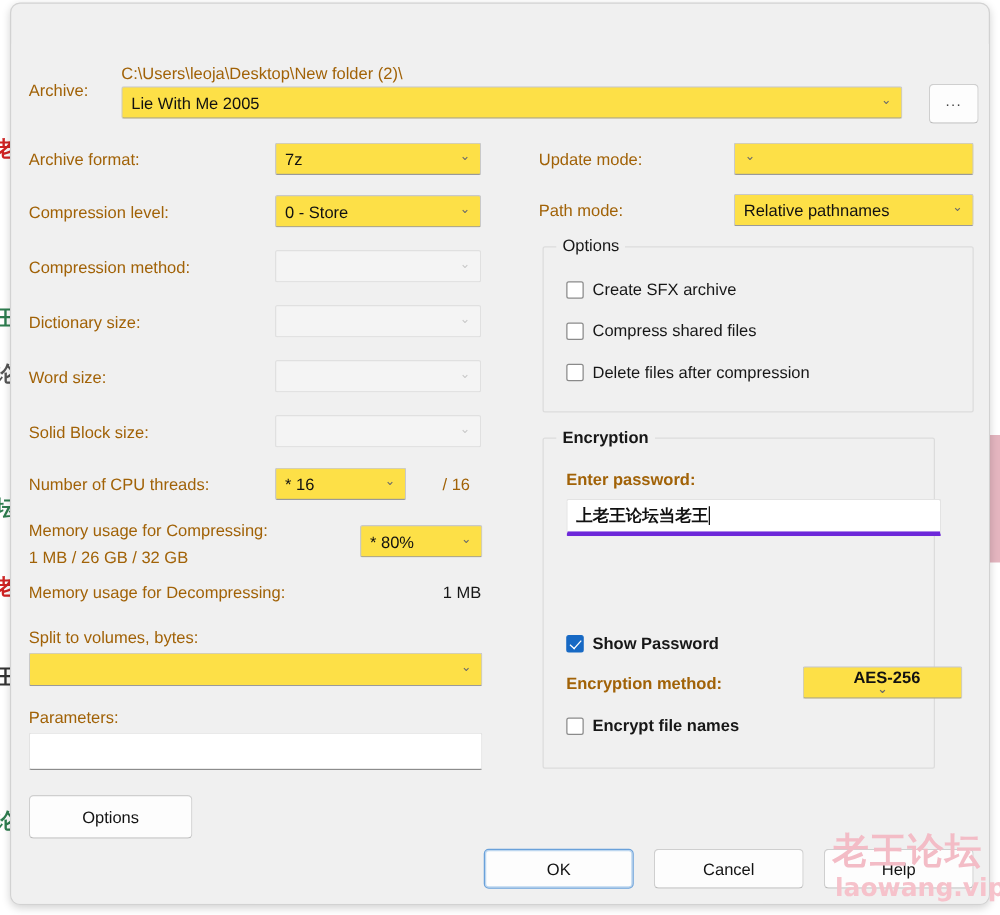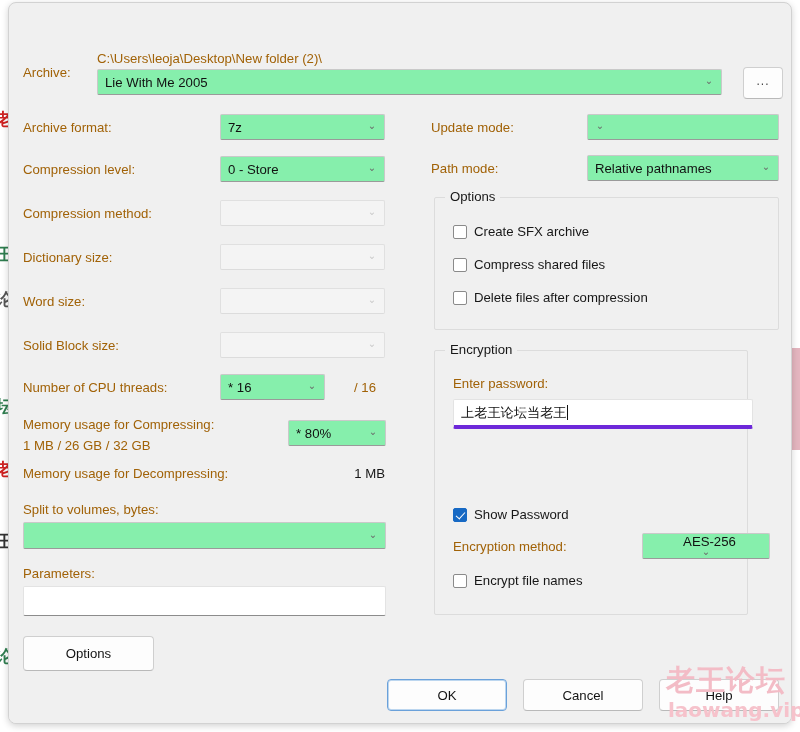--- a/index.html
+++ b/index.html
@@ -121,21 +121,21 @@
     position: absolute;
     font-size: 13.2px;
     color: #171717;
     white-space: nowrap;
     text-align: right;
   }
 
   
   .combo {
     position: absolute;
-    background: #86efac;
+    background: #fde047;
     border: 1px solid #c9c9c9;
     border-bottom-color: #9a9a9a;
     border-radius: 2px;
     height: 26px;
     display: flex;
     align-items: center;
     cursor: default;
   }
   .combo .txt {
     flex: 1;
@@ -381,21 +381,21 @@
         <div class="cbrow" style="left:18px; top:59px;">
           <span class="cbbox"></span>
           <span class="cblabel">Compress shared files</span>
         </div>
         <div class="cbrow" style="left:18px; top:92px;">
           <span class="cbbox"></span>
           <span class="cblabel">Delete files after compression</span>
         </div>
       </div>
 
-      <div class="group" style="left:425px; top:315px; width:314px; height:265px;">
+      <div class="group" style="left:425px; top:315px; width:314px; height:265px;font-weight:bold;">
         <div class="group-title">Encryption</div>
 
         <div class="lbl" style="left:18px; top:25px;">Enter password:</div>
 
         <div class="txtinput focused" style="left:18px; top:48px; width:300px; height:30px;">
           <span>上老王论坛当老王</span>
             <span class="pw-caret"></span>
         </div>
 
         <div class="cbrow" style="left:18px; top:156px;">

